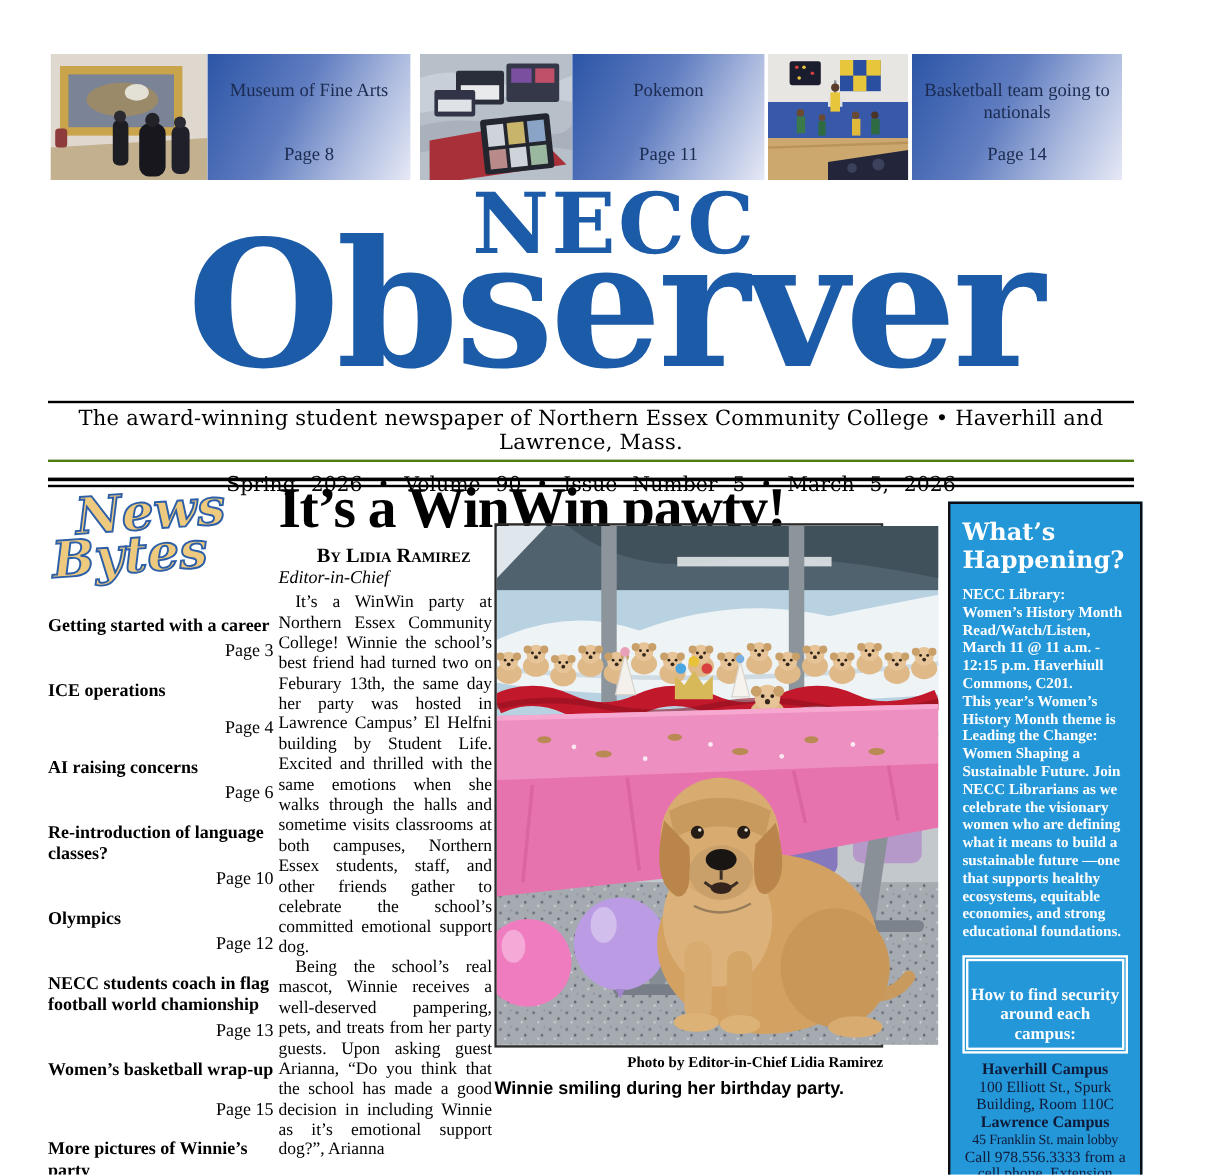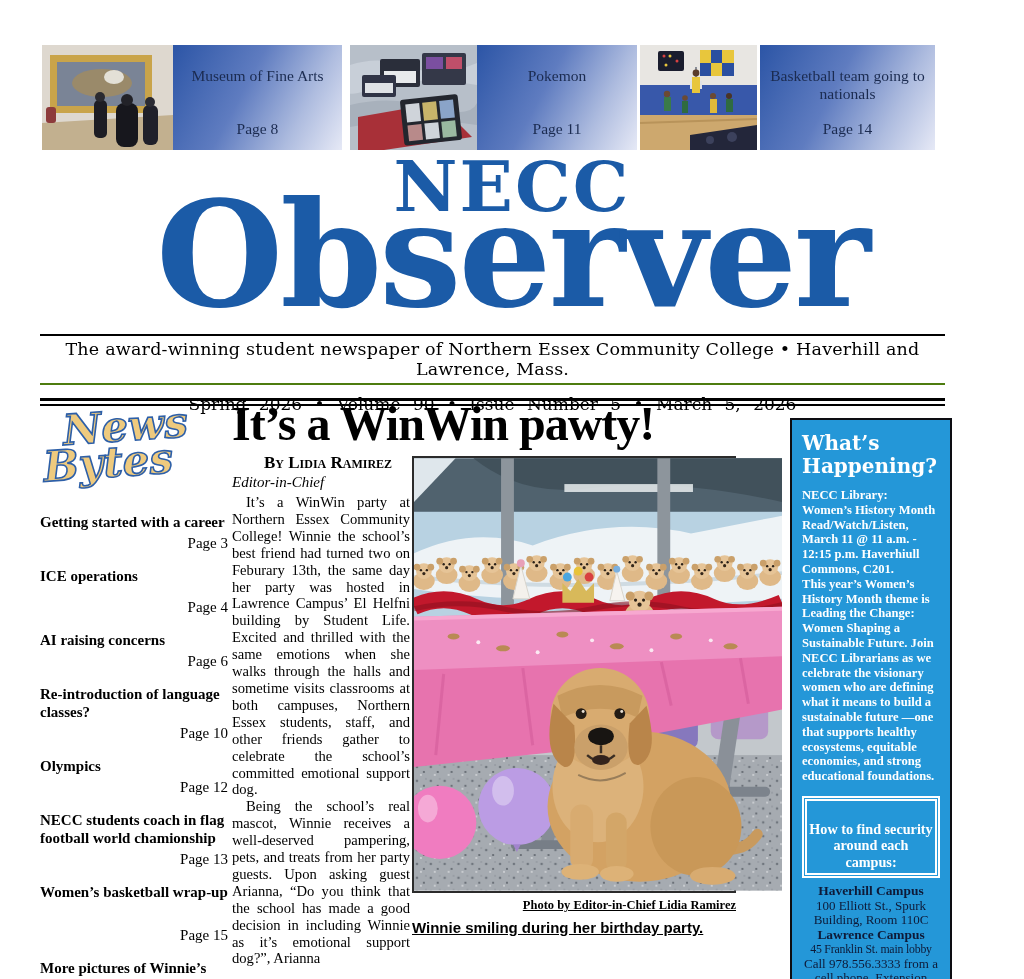--- a/index.html
+++ b/index.html
@@ -47,21 +47,21 @@
   
   .headline { position:absolute; left:232px; top:400px; width:556px;
               font-weight:bold; font-size:48px; line-height:1; letter-spacing:-1px; }
   .byline { position:absolute; left:232px; top:453px; width:180px; }
   .byline-name { font-variant:small-caps; font-weight:bold; font-size:17px;margin-left:32px; }
   .byline-role { font-style:italic; font-size:15px; margin-top:1px; }
   .article-body { position:absolute; left:232px; top:494px; width:178px;
                   font-size:14.6px; line-height:16.9px; text-align:justify; }
   .article-body p { margin:0; text-indent:14px; }
 
-  .photo-block { position:absolute; left:412px; top:456px; width:324px;text-decoration:underline; }
+  .photo-block { position:absolute; left:412px; top:436px; width:324px; }
   .photo-frame { border:2px solid #2b2b2b; line-height:0; }
   .photo-credit { text-align:right; font-weight:bold; font-size:12.5px; margin-top:5px; }
   .photo-caption { font-family:"Liberation Sans", sans-serif; font-weight:bold;
                    font-size:15px; margin-top:6px; }
 
   
   .happenings { position:absolute; left:790px; top:418px; width:162px; min-height:517px;
                 box-sizing:border-box; background:#2497d8; border:2px solid #0d0d12;
                 padding:12px 10px 10px; }
   .wh-title { color:#fff; font-family:"DejaVu Serif", serif; font-weight:bold;
@@ -211,21 +211,21 @@
     <div class="nb-item">
       <div class="nb-title">Olympics</div>
       <div class="nb-page">Page 12</div>
     </div>
     <div class="nb-item">
       <div class="nb-title">NECC students coach in flag football world chamionship</div>
       <div class="nb-page">Page 13</div>
     </div>
     <div class="nb-item">
       <div class="nb-title">Women’s basketball wrap-up</div>
-      <div class="nb-page" style="margin-top:26px">Page 15</div>
+      <div class="nb-page" style="margin-top:16px">Page 15</div>
     </div>
     <div class="nb-item">
       <div class="nb-title">More pictures of Winnie’s party</div>
 
     </div>
   </div>
 
   <h1 class="headline" style="margin:0">It’s a WinWin pawty!</h1>
   <div class="byline">
     <div class="byline-name">By Lidia Ramirez</div>

